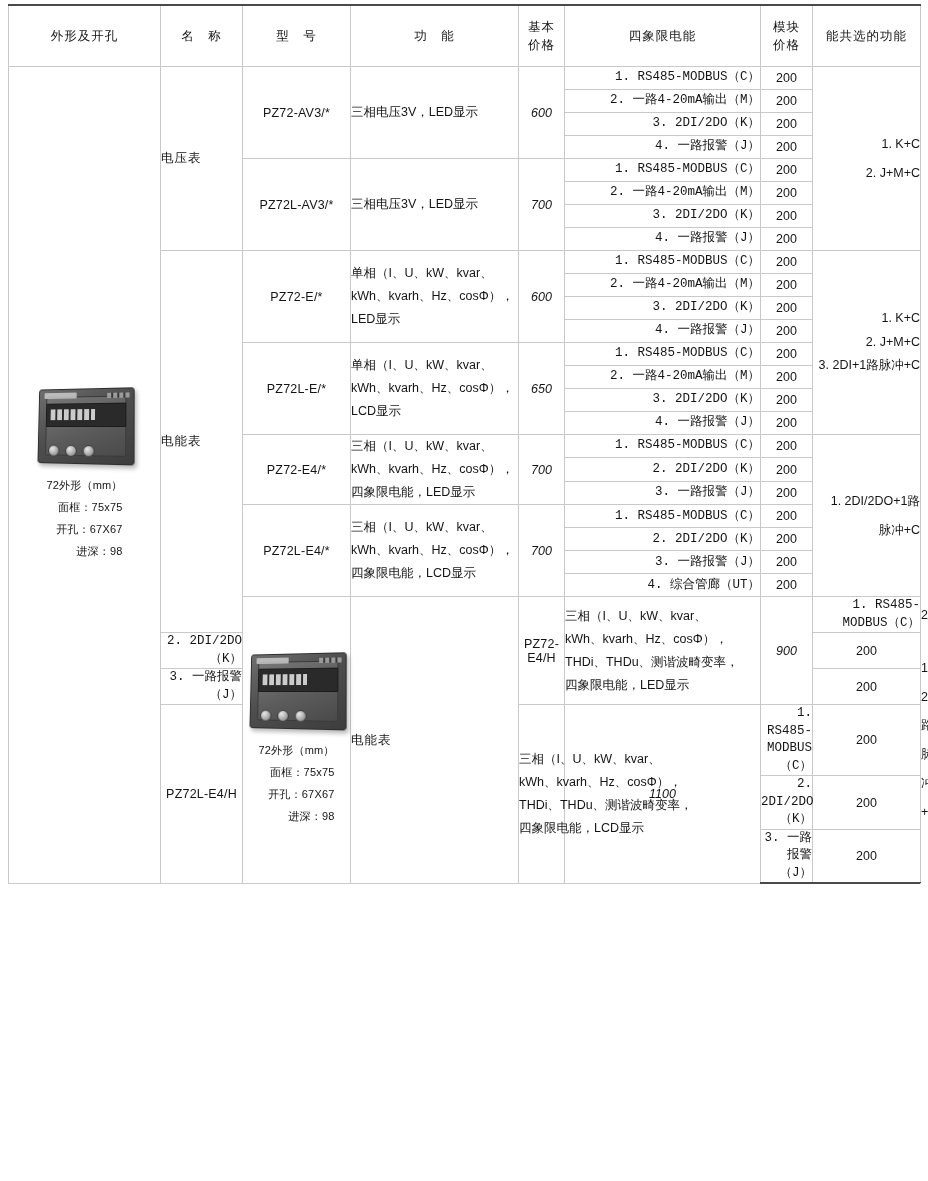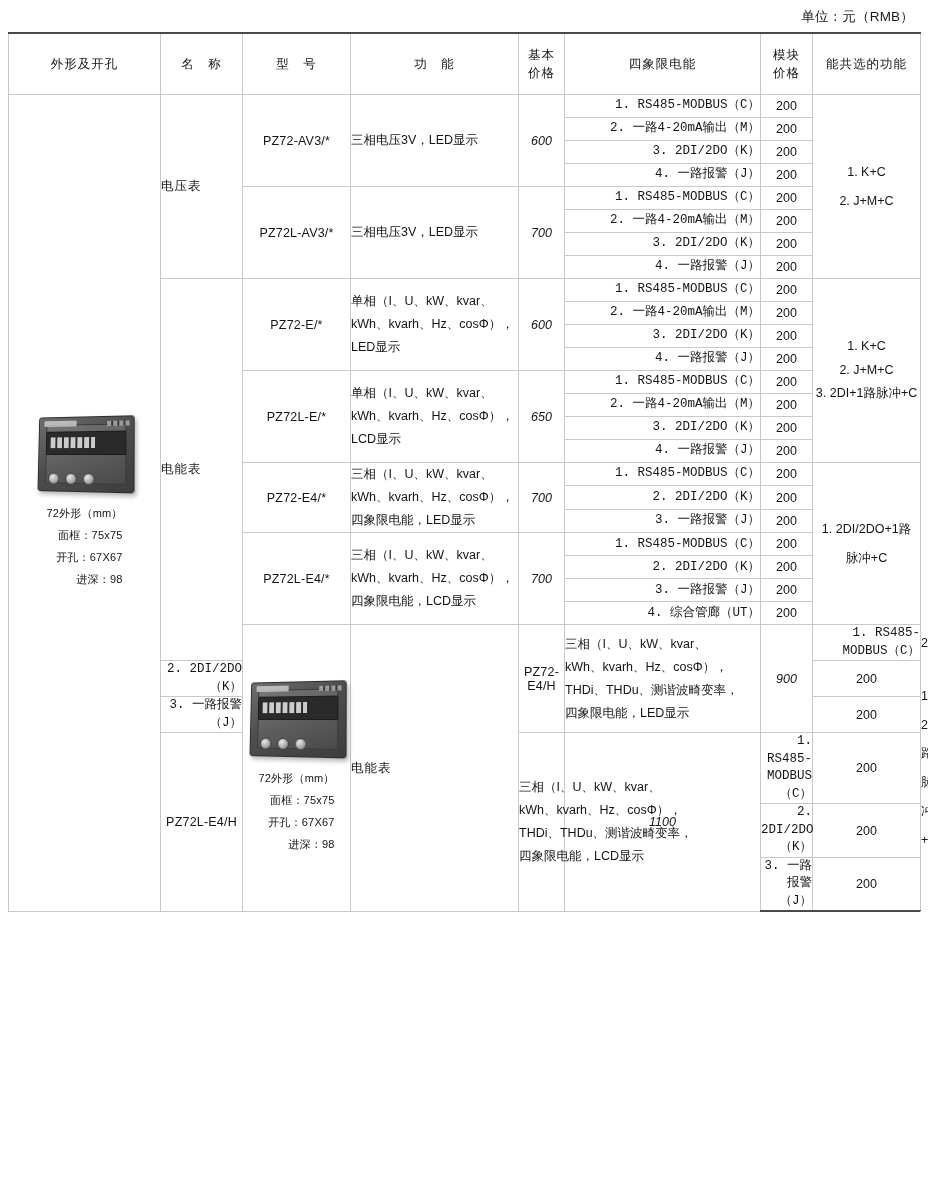--- a/index.html
+++ b/index.html
@@ -90,21 +90,21 @@
     text-align: center;
     font-size: 13px;
     font-style: italic;
   }
   .name-cell {
     text-align: left;
     font-size: 13.5px;
     letter-spacing: 1px;
   }
   .comb-cell {
-    text-align: center;
+    text-align: right;
     padding: 6px 6px 6px 10px;
     line-height: 2.3;
     font-size: 12.5px;
     margin-top: 20px;
   }
   .comb-cell .cl { display: block; }
   .comb-cell.tight { line-height: 1.9; }
 
   
   .shape-cell {
@@ -181,21 +181,20 @@
     line-height: 2.0;
     letter-spacing: 0.2px;
   }
   .spec span { display: block; white-space: nowrap; }
 </style>
 </head>
 <body>
 
 <div class="page">
 
-  <div class="unit-line">单位：元（RMB）</div>
 
   <table class="price">
     <colgroup>
       <col class="c-shape">
         <col class="c-name">
         <col class="c-model">
         <col class="c-func">
       <col class="c-price">
         <col class="c-opt">
         <col class="c-mprice">

